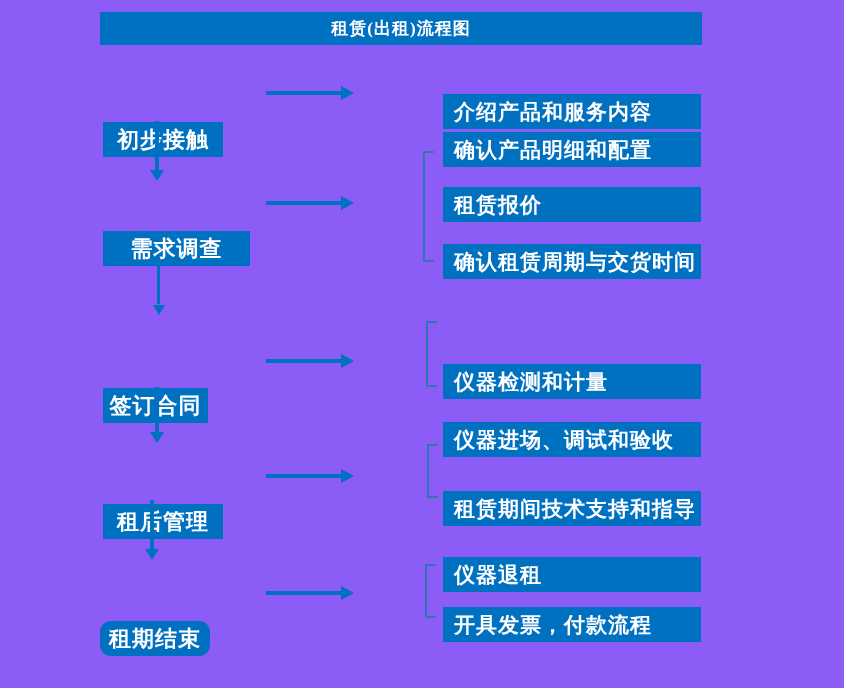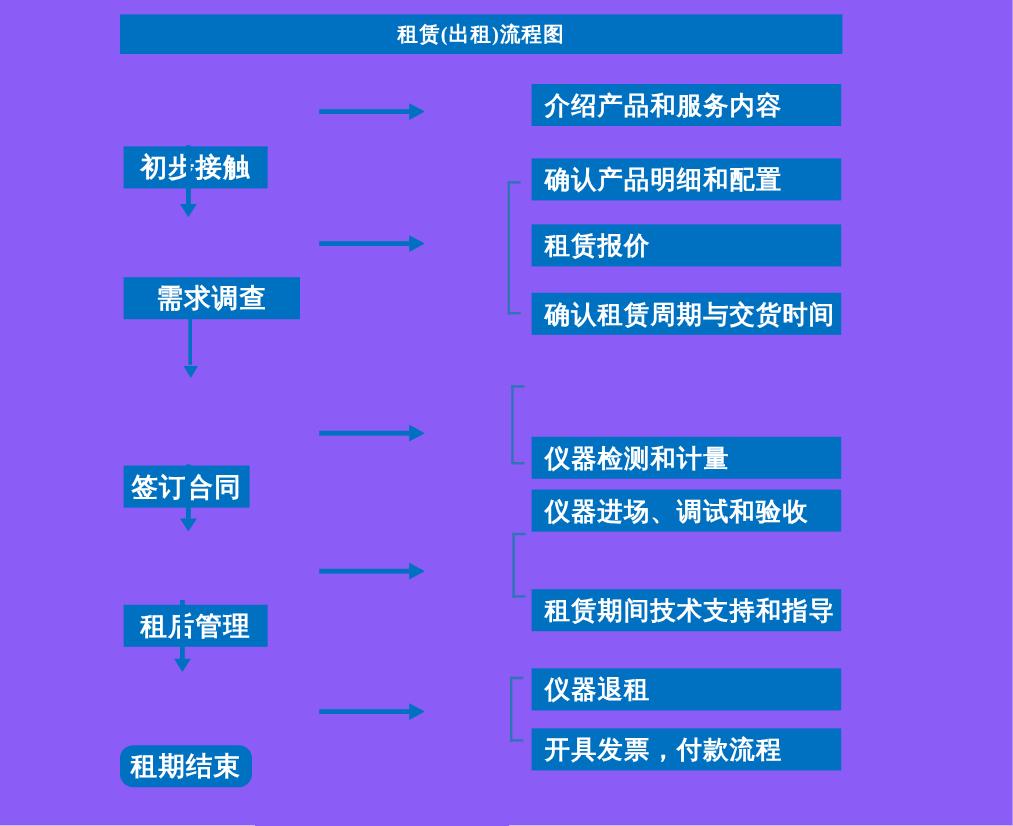--- a/index.html
+++ b/index.html
@@ -67,26 +67,26 @@
 <div id="canvas">
 
   <div class="titlebar">租赁(出租)流程图</div>
 
   <div class="stepbox" style="left:103px;top:78px;width:120px;">初步接触</div>
   <div class="stepbox" style="left:103px;top:187px;width:147px;">需求调查</div>
   <div class="stepbox" style="left:103px;top:344px;width:105px;">签订合同</div>
   <div class="stepbox" style="left:103px;top:460px;width:120px;">租后管理</div>
   <div class="stepbox" style="left:100px;top:577px;width:110px;border-radius:11px;">租期结束</div>
 
-  <div class="detailbox" style="top:70px;">介绍产品和服务内容</div>
+  <div class="detailbox" style="top:94px;">介绍产品和服务内容</div>
   <div class="detailbox" style="top:132px;">确认产品明细和配置</div>
   <div class="detailbox" style="top:187px;">租赁报价</div>
   <div class="detailbox" style="top:244px;font-family:Liberation Mono, monospace;">确认租赁周期与交货时间</div>
   <div class="detailbox" style="top:364px;">仪器检测和计量</div>
-  <div class="detailbox" style="top:408px;">仪器进场、调试和验收</div>
+  <div class="detailbox" style="top:422px;">仪器进场、调试和验收</div>
   <div class="detailbox" style="top:491px;">租赁期间技术支持和指导</div>
   <div class="detailbox" style="top:557px;">仪器退租</div>
   <div class="detailbox" style="top:607px;">开具发票，付款流程</div>
 
   <div class="harrow" style="top:91px;"></div>
   <div class="harrow" style="top:201px;"></div>
   <div class="harrow" style="top:359px;"></div>
   <div class="harrow" style="top:474px;"></div>
   <div class="harrow" style="top:591px;"></div>
 

